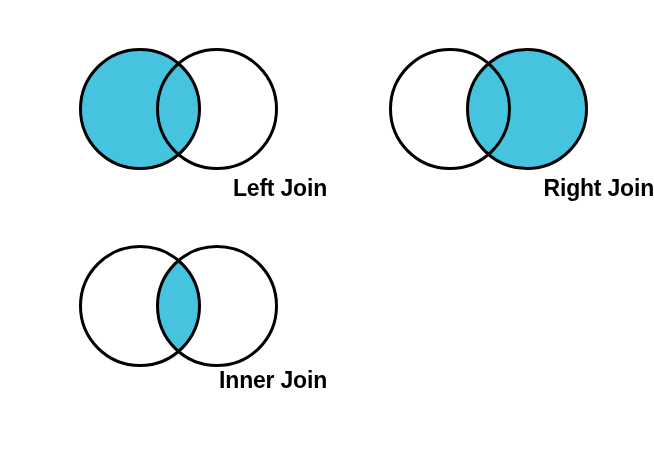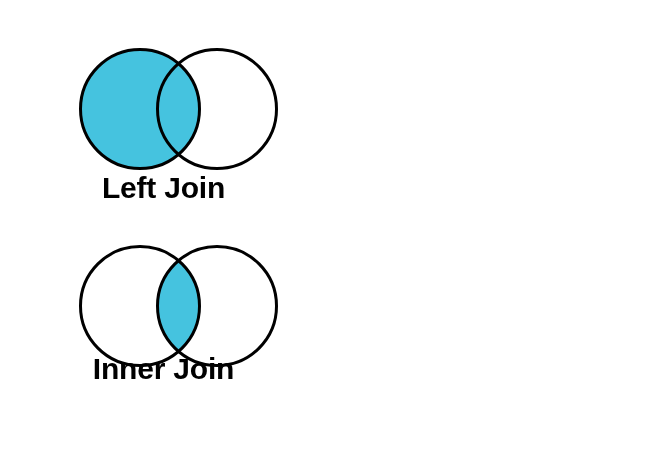--- a/index.html
+++ b/index.html
@@ -36,24 +36,24 @@
     top: 0;
     width: 327px;
     height: 170px;
     display: block;
   }
   .join-label {
     position: absolute;
     left: 0;
     top: 172px;
     width: 327px;
-    text-align: center;
+    text-align: right;
     font-family: "Liberation Sans", sans-serif;
     font-weight: bold;
-    font-size: 30px;
+    font-size: 23px;
     line-height: 32px;
     letter-spacing: -0.2px;
     color: #000000;
     white-space: pre-line;
   }
 </style>
 </head>
 <body>
 
 <div id="canvas">
@@ -72,33 +72,47 @@
       <circle cx="217" cy="109" r="59.5" fill="#ffffff"></circle>
       <g clip-path="url(#clipL-0)">
         <circle cx="217" cy="109" r="59.5" fill="#45c3df"></circle>
       </g>
       <circle cx="140" cy="109" r="59.5" fill="none" stroke="#000000" stroke-width="3"></circle>
       <circle cx="217" cy="109" r="59.5" fill="none" stroke="#000000" stroke-width="3"></circle>
     </svg>
     <div class="join-label">Left Join</div>
   </div>
 
+  <div class="join-cell cell-r0 cell-c1">
+    <svg class="venn-svg" viewBox="0 0 327 170">
+      <defs>
+        <clipPath id="clipL-1">
+            <circle cx="123" cy="109" r="59.5"></circle>
+          </clipPath>
+      </defs>
+      <circle cx="123" cy="109" r="59.5" fill="#ffffff"></circle>
+      <circle cx="200" cy="109" r="59.5" fill="#45c3df"></circle>
+      <circle cx="123" cy="109" r="59.5" fill="none" stroke="#000000" stroke-width="3"></circle>
+      <circle cx="200" cy="109" r="59.5" fill="none" stroke="#000000" stroke-width="3"></circle>
+    </svg>
+    <div class="join-label">Right Join</div>
+  </div>
 
   <div class="join-cell cell-r1 cell-c0">
     <svg class="venn-svg" viewBox="0 0 327 170">
       <defs>
         <clipPath id="clipL-2">
             <circle cx="140" cy="69" r="59.5"></circle>
           </clipPath>
       </defs>
       <circle cx="140" cy="69" r="59.5" fill="#ffffff"></circle>
       <circle cx="217" cy="69" r="59.5" fill="#ffffff"></circle>
       <g clip-path="url(#clipL-2)">
         <circle cx="217" cy="69" r="59.5" fill="#45c3df"></circle>
       </g>
       <circle cx="140" cy="69" r="59.5" fill="none" stroke="#000000" stroke-width="3"></circle>
       <circle cx="217" cy="69" r="59.5" fill="none" stroke="#000000" stroke-width="3"></circle>
     </svg>
-    <div class="join-label" style="top:116px;">Inner Join</div>
+    <div class="join-label" style="top:127px;">Inner Join</div>
   </div>
 
 
 </div>
 
 </body></html>

